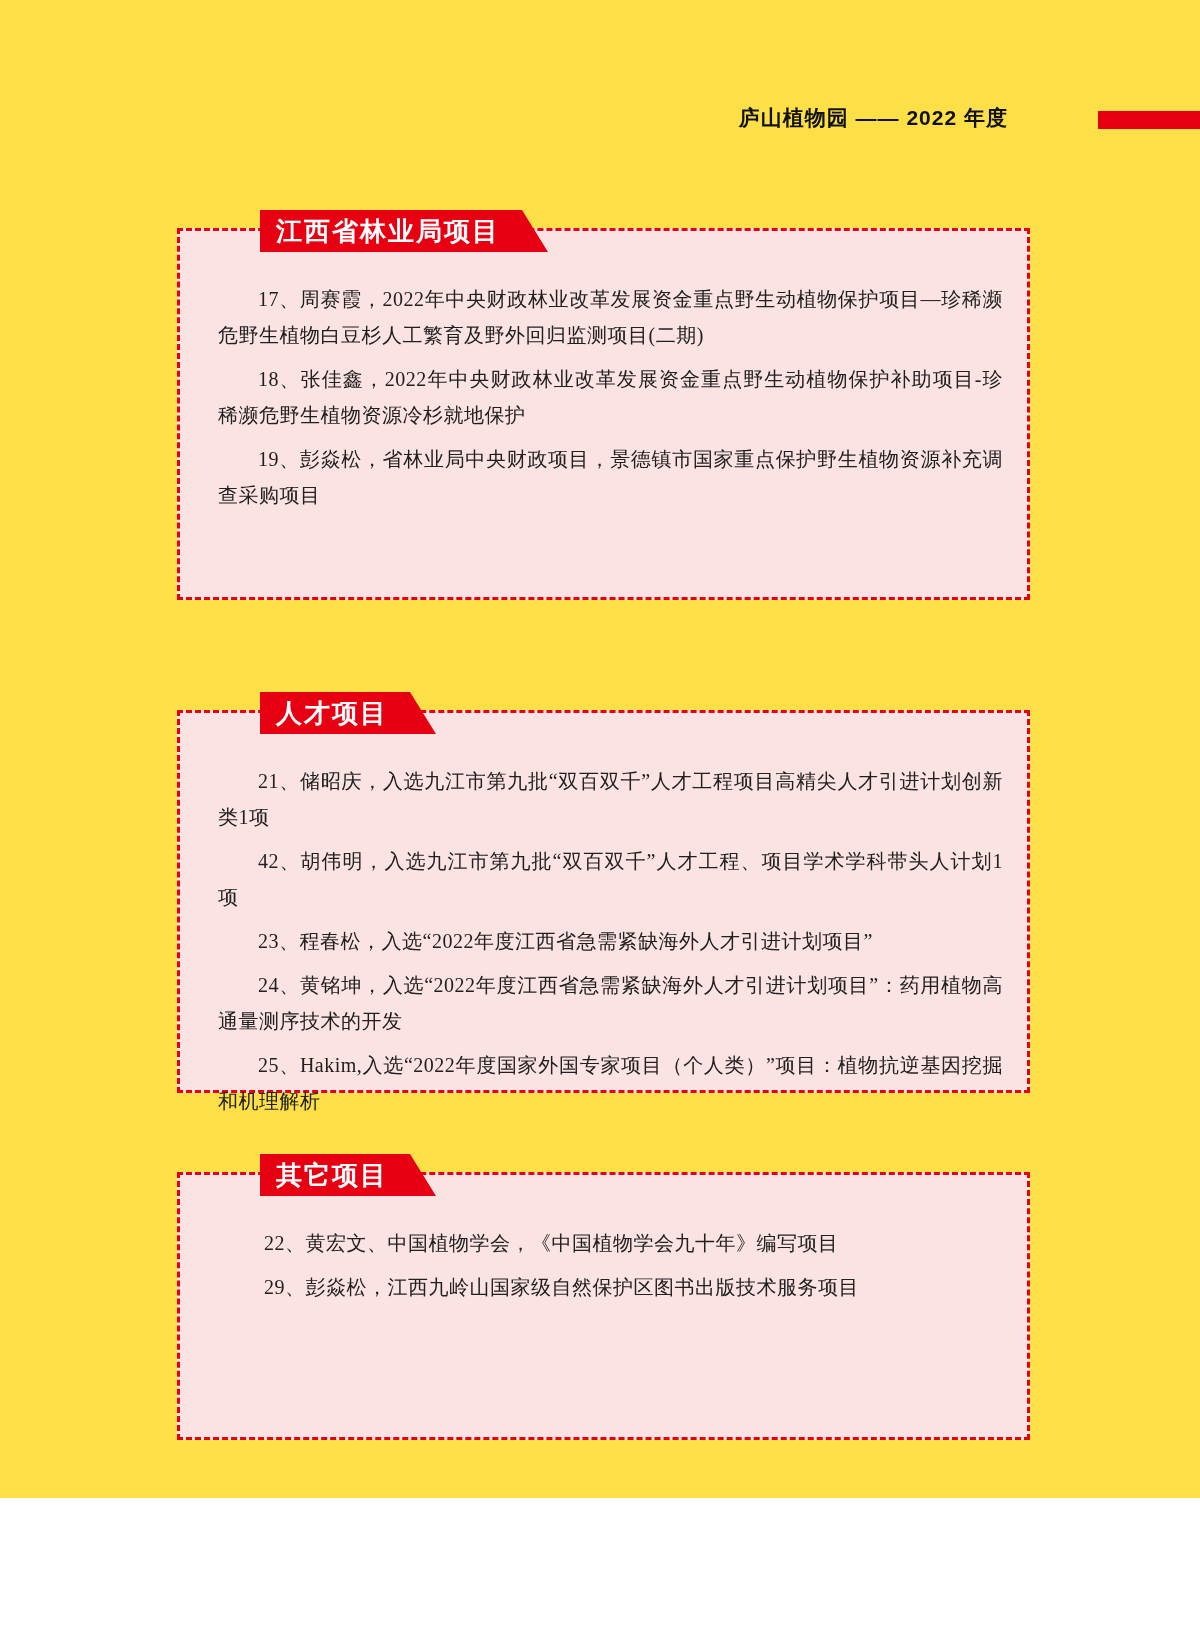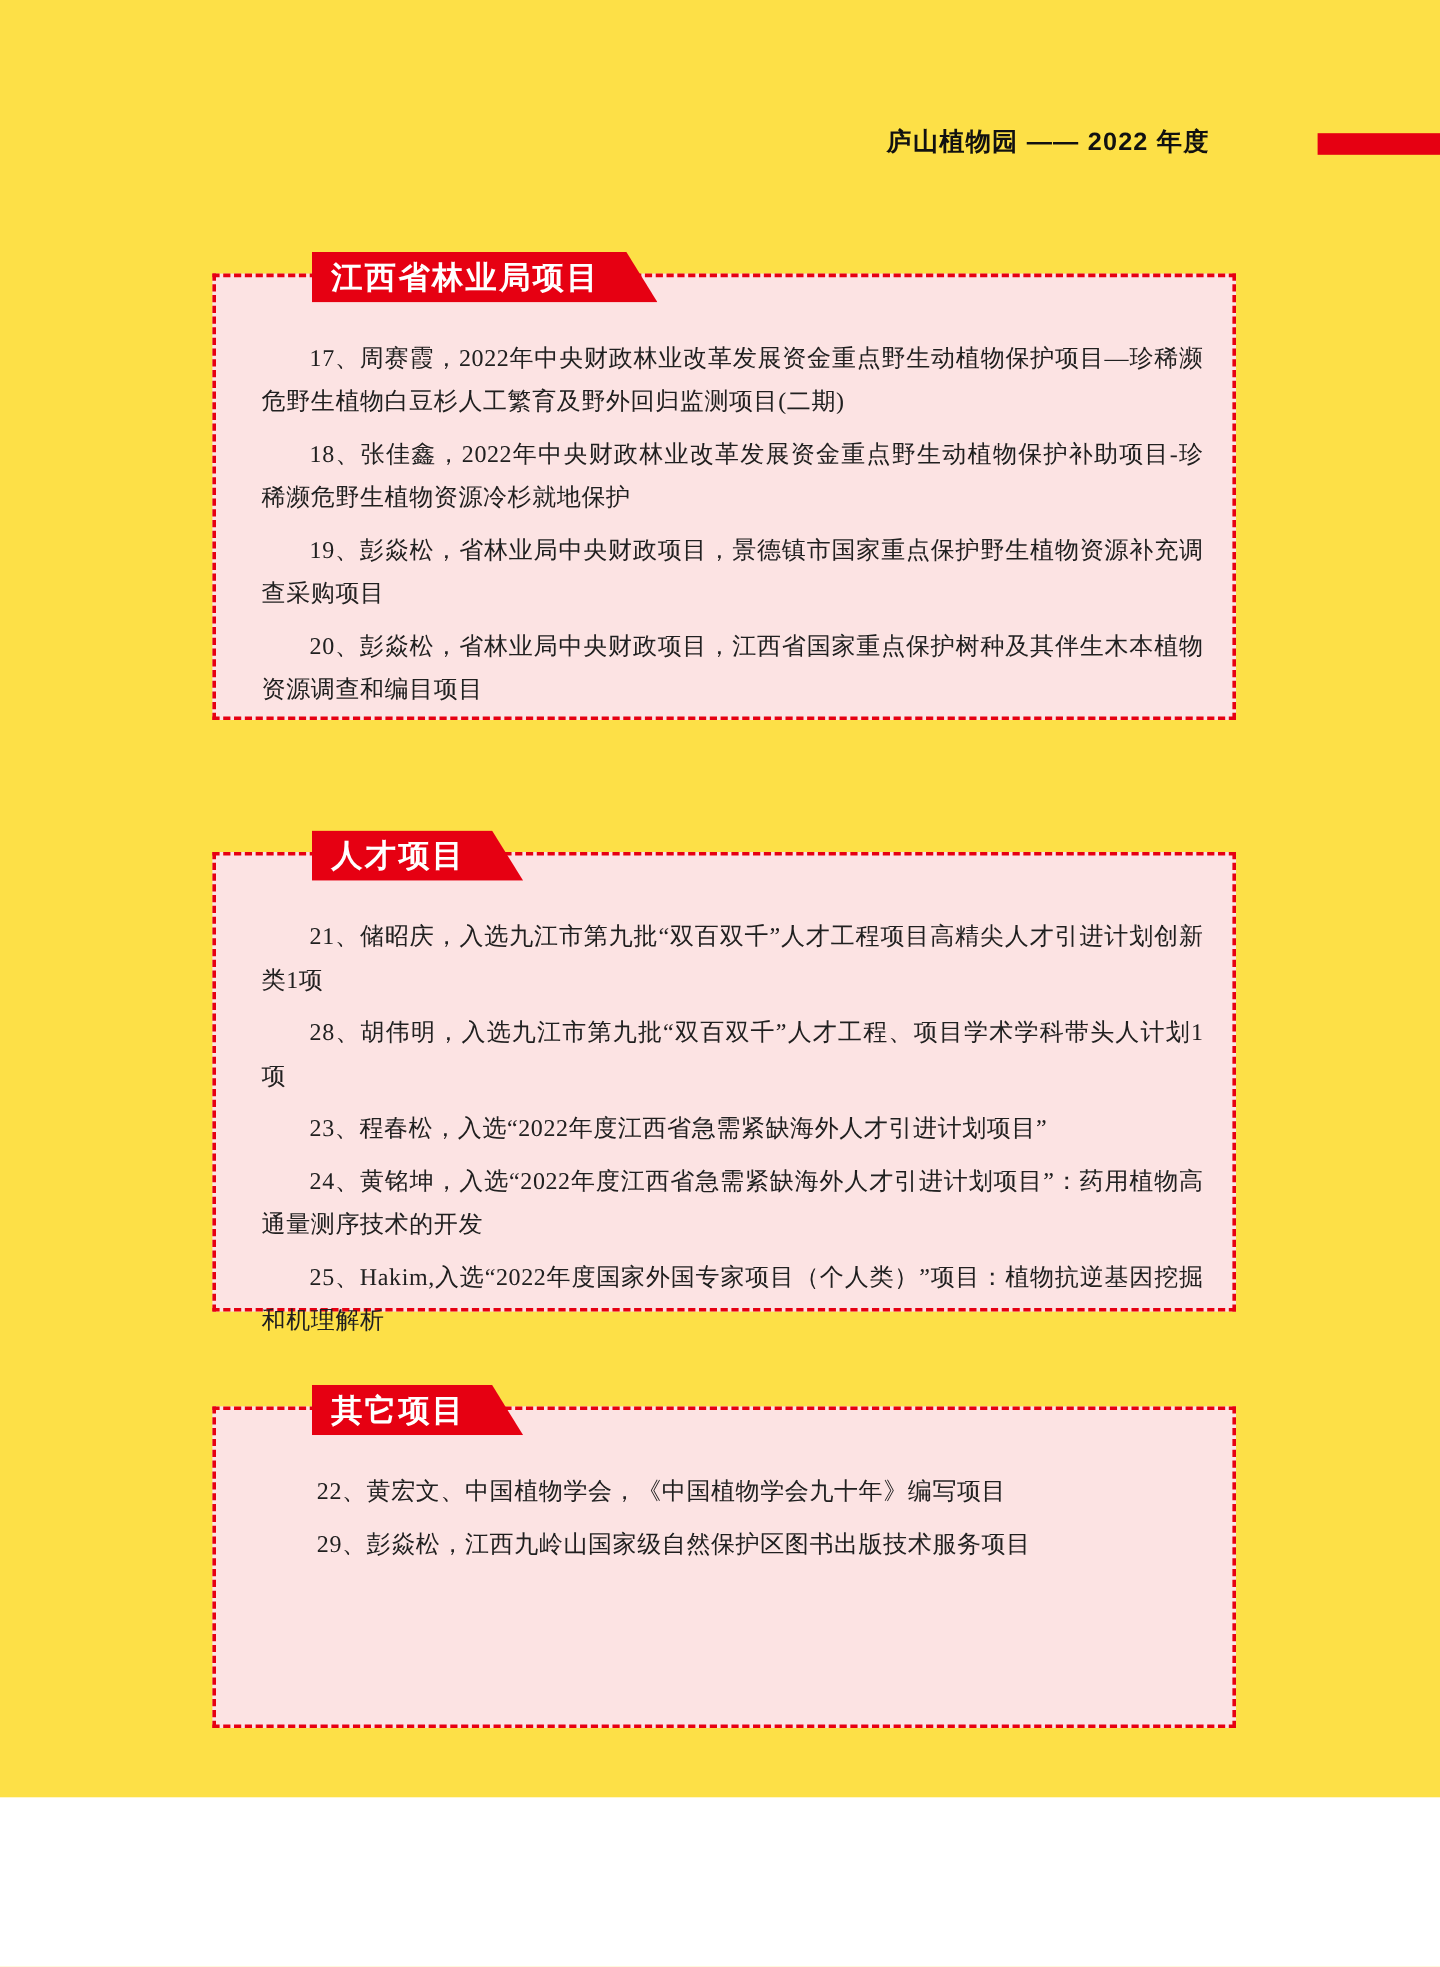--- a/index.html
+++ b/index.html
@@ -59,29 +59,28 @@
   <div class="header-title">庐山植物园 —— 2022 年度</div>
   <div class="header-bar"></div>
 
   <div class="section section-1">
     <div class="banner">
       <span>江西省林业局项目</span>
     </div>
     <p class="item">17、周赛霞，2022年中央财政林业改革发展资金重点野生动植物保护项目—珍稀濒危野生植物白豆杉人工繁育及野外回归监测项目(二期)</p>
     <p class="item">18、张佳鑫，2022年中央财政林业改革发展资金重点野生动植物保护补助项目-珍稀濒危野生植物资源冷杉就地保护</p>
     <p class="item">19、彭焱松，省林业局中央财政项目，景德镇市国家重点保护野生植物资源补充调查采购项目</p>
-    <p class="item">20、彭焱松，省林业局中央财政项目，江西省国家重点保护树种及其伴生木本植物资源调查和编目项目</p>
   </div>
 
   <div class="section section-2">
     <div class="banner">
       <span>人才项目</span>
     </div>
     <p class="item">21、储昭庆，入选九江市第九批“双百双千”人才工程项目高精尖人才引进计划创新类1项</p>
-    <p class="item">28、胡伟明，入选九江市第九批“双百双千”人才工程、项目学术学科带头人计划1项</p>
+    <p class="item">42、胡伟明，入选九江市第九批“双百双千”人才工程、项目学术学科带头人计划1项</p>
     <p class="item">23、程春松，入选“2022年度江西省急需紧缺海外人才引进计划项目”</p>
     <p class="item">24、黄铭坤，入选“2022年度江西省急需紧缺海外人才引进计划项目”：药用植物高通量测序技术的开发</p>
     <p class="item">25、Hakim,入选“2022年度国家外国专家项目（个人类）”项目：植物抗逆基因挖掘和机理解析</p>
   </div>
 
   <div class="section section-3">
     <div class="banner">
       <span>其它项目</span>
     </div>
     <p class="item">22、黄宏文、中国植物学会，《中国植物学会九十年》编写项目</p>

